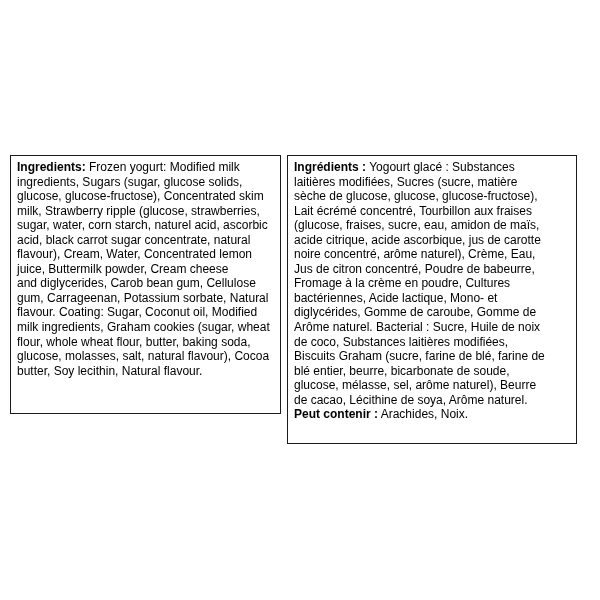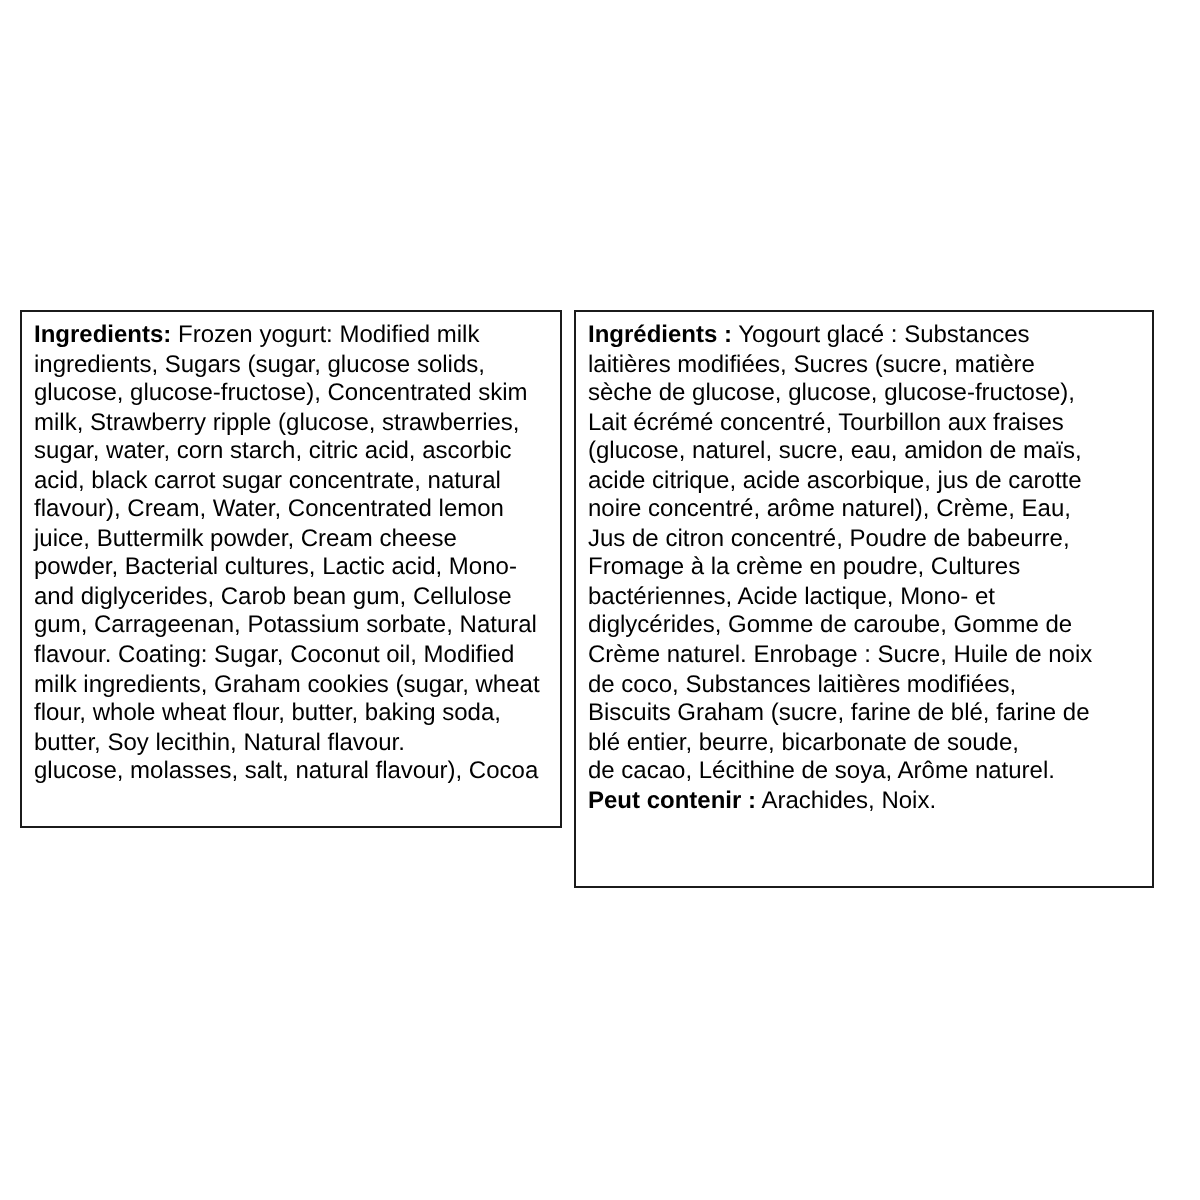--- a/index.html
+++ b/index.html
@@ -48,45 +48,45 @@
 </style>
 </head>
 <body>
 
 <div class="canvas">
   <section class="panel panel-en">
       <div class="line"><b>Ingredients:</b> Frozen yogurt: Modified milk</div>
       <div class="line">ingredients, Sugars (sugar, glucose solids,</div>
       <div class="line">glucose, glucose-fructose), Concentrated skim</div>
       <div class="line">milk, Strawberry ripple (glucose, strawberries,</div>
-      <div class="line">sugar, water, corn starch, citric acid, ascorbic</div>
+      <div class="line">sugar, water, corn starch, naturel acid, ascorbic</div>
       <div class="line">acid, black carrot sugar concentrate, natural</div>
       <div class="line">flavour), Cream, Water, Concentrated lemon</div>
       <div class="line">juice, Buttermilk powder, Cream cheese</div>
-      <div class="line">powder, Bacterial cultures, Lactic acid, Mono-</div>
       <div class="line">and diglycerides, Carob bean gum, Cellulose</div>
       <div class="line">gum, Carrageenan, Potassium sorbate, Natural</div>
       <div class="line">flavour. Coating: Sugar, Coconut oil, Modified</div>
       <div class="line">milk ingredients, Graham cookies (sugar, wheat</div>
       <div class="line">flour, whole wheat flour, butter, baking soda,</div>
+      <div class="line">glucose, molasses, salt, natural flavour), Cocoa</div>
       <div class="line">butter, Soy lecithin, Natural flavour.</div>
-      <div class="line">glucose, molasses, salt, natural flavour), Cocoa</div>
     </section>
   <section class="panel panel-fr">
       <div class="line"><b>Ingrédients :</b> Yogourt glacé : Substances</div>
       <div class="line">laitières modifiées, Sucres (sucre, matière</div>
       <div class="line">sèche de glucose, glucose, glucose-fructose),</div>
       <div class="line">Lait écrémé concentré, Tourbillon aux fraises</div>
-      <div class="line">(glucose, naturel, sucre, eau, amidon de maïs,</div>
+      <div class="line">(glucose, fraises, sucre, eau, amidon de maïs,</div>
       <div class="line">acide citrique, acide ascorbique, jus de carotte</div>
       <div class="line">noire concentré, arôme naturel), Crème, Eau,</div>
       <div class="line">Jus de citron concentré, Poudre de babeurre,</div>
       <div class="line">Fromage à la crème en poudre, Cultures</div>
       <div class="line">bactériennes, Acide lactique, Mono- et</div>
       <div class="line">diglycérides, Gomme de caroube, Gomme de</div>
-      <div class="line">Crème naturel. Enrobage : Sucre, Huile de noix</div>
+      <div class="line">Arôme naturel. Bacterial : Sucre, Huile de noix</div>
       <div class="line">de coco, Substances laitières modifiées,</div>
       <div class="line">Biscuits Graham (sucre, farine de blé, farine de</div>
       <div class="line">blé entier, beurre, bicarbonate de soude,</div>
+      <div class="line">glucose, mélasse, sel, arôme naturel), Beurre</div>
       <div class="line">de cacao, Lécithine de soya, Arôme naturel.</div>
       <div class="line"><b>Peut contenir :</b> Arachides, Noix.</div>
     </section>
 </div>
 
 </body></html>

